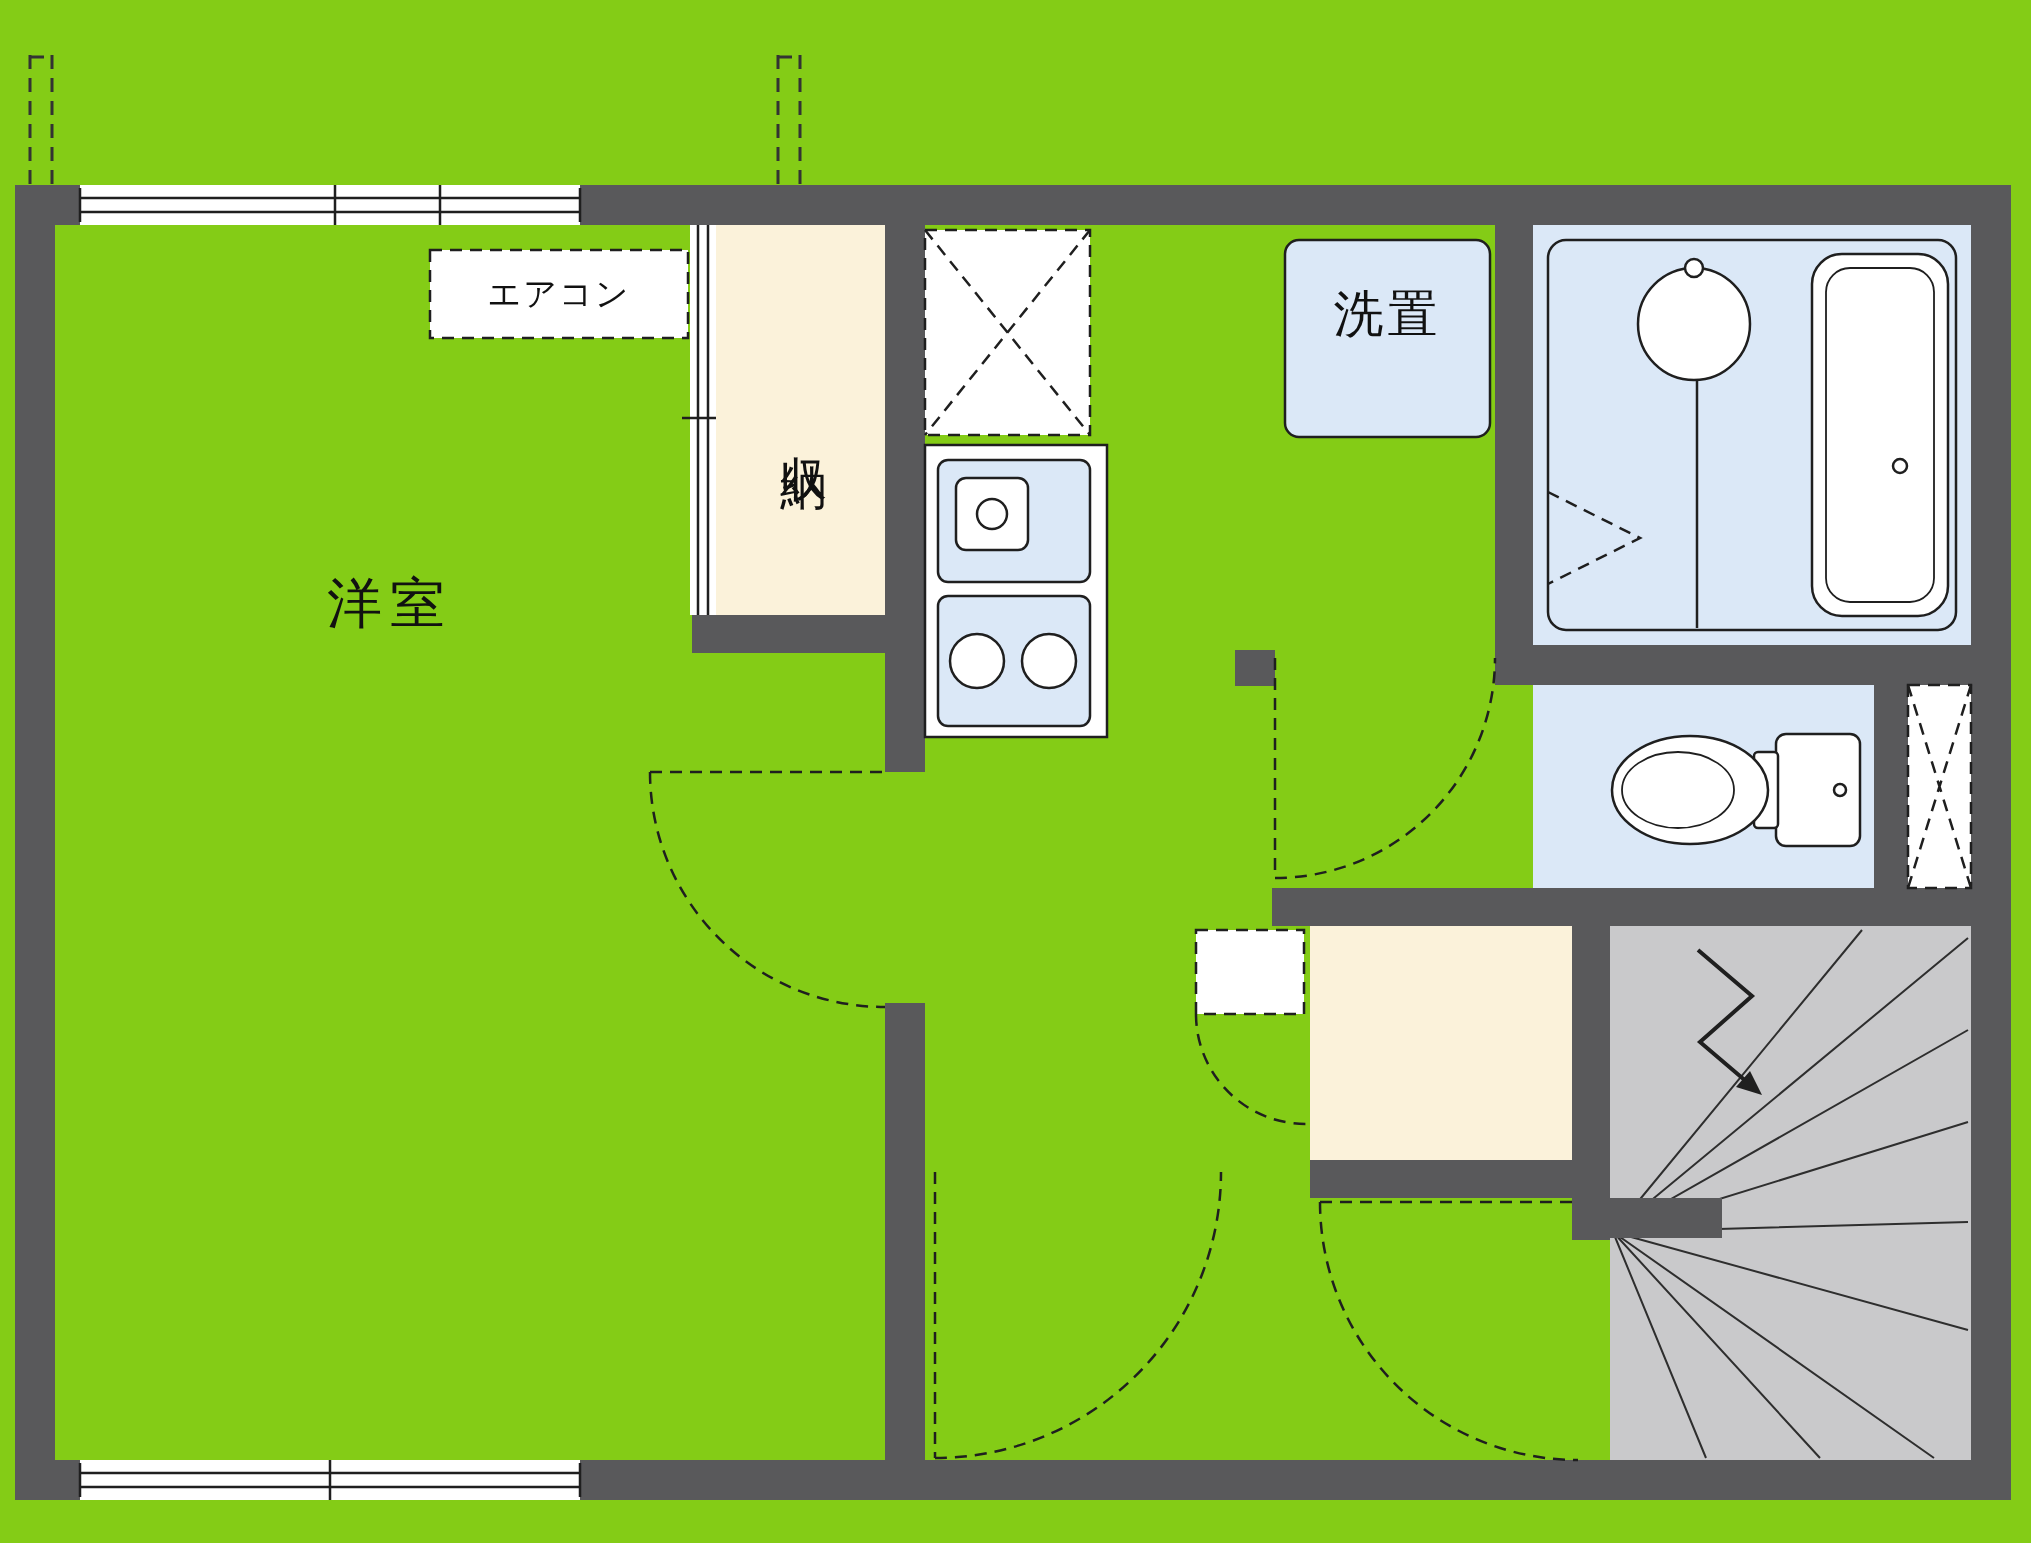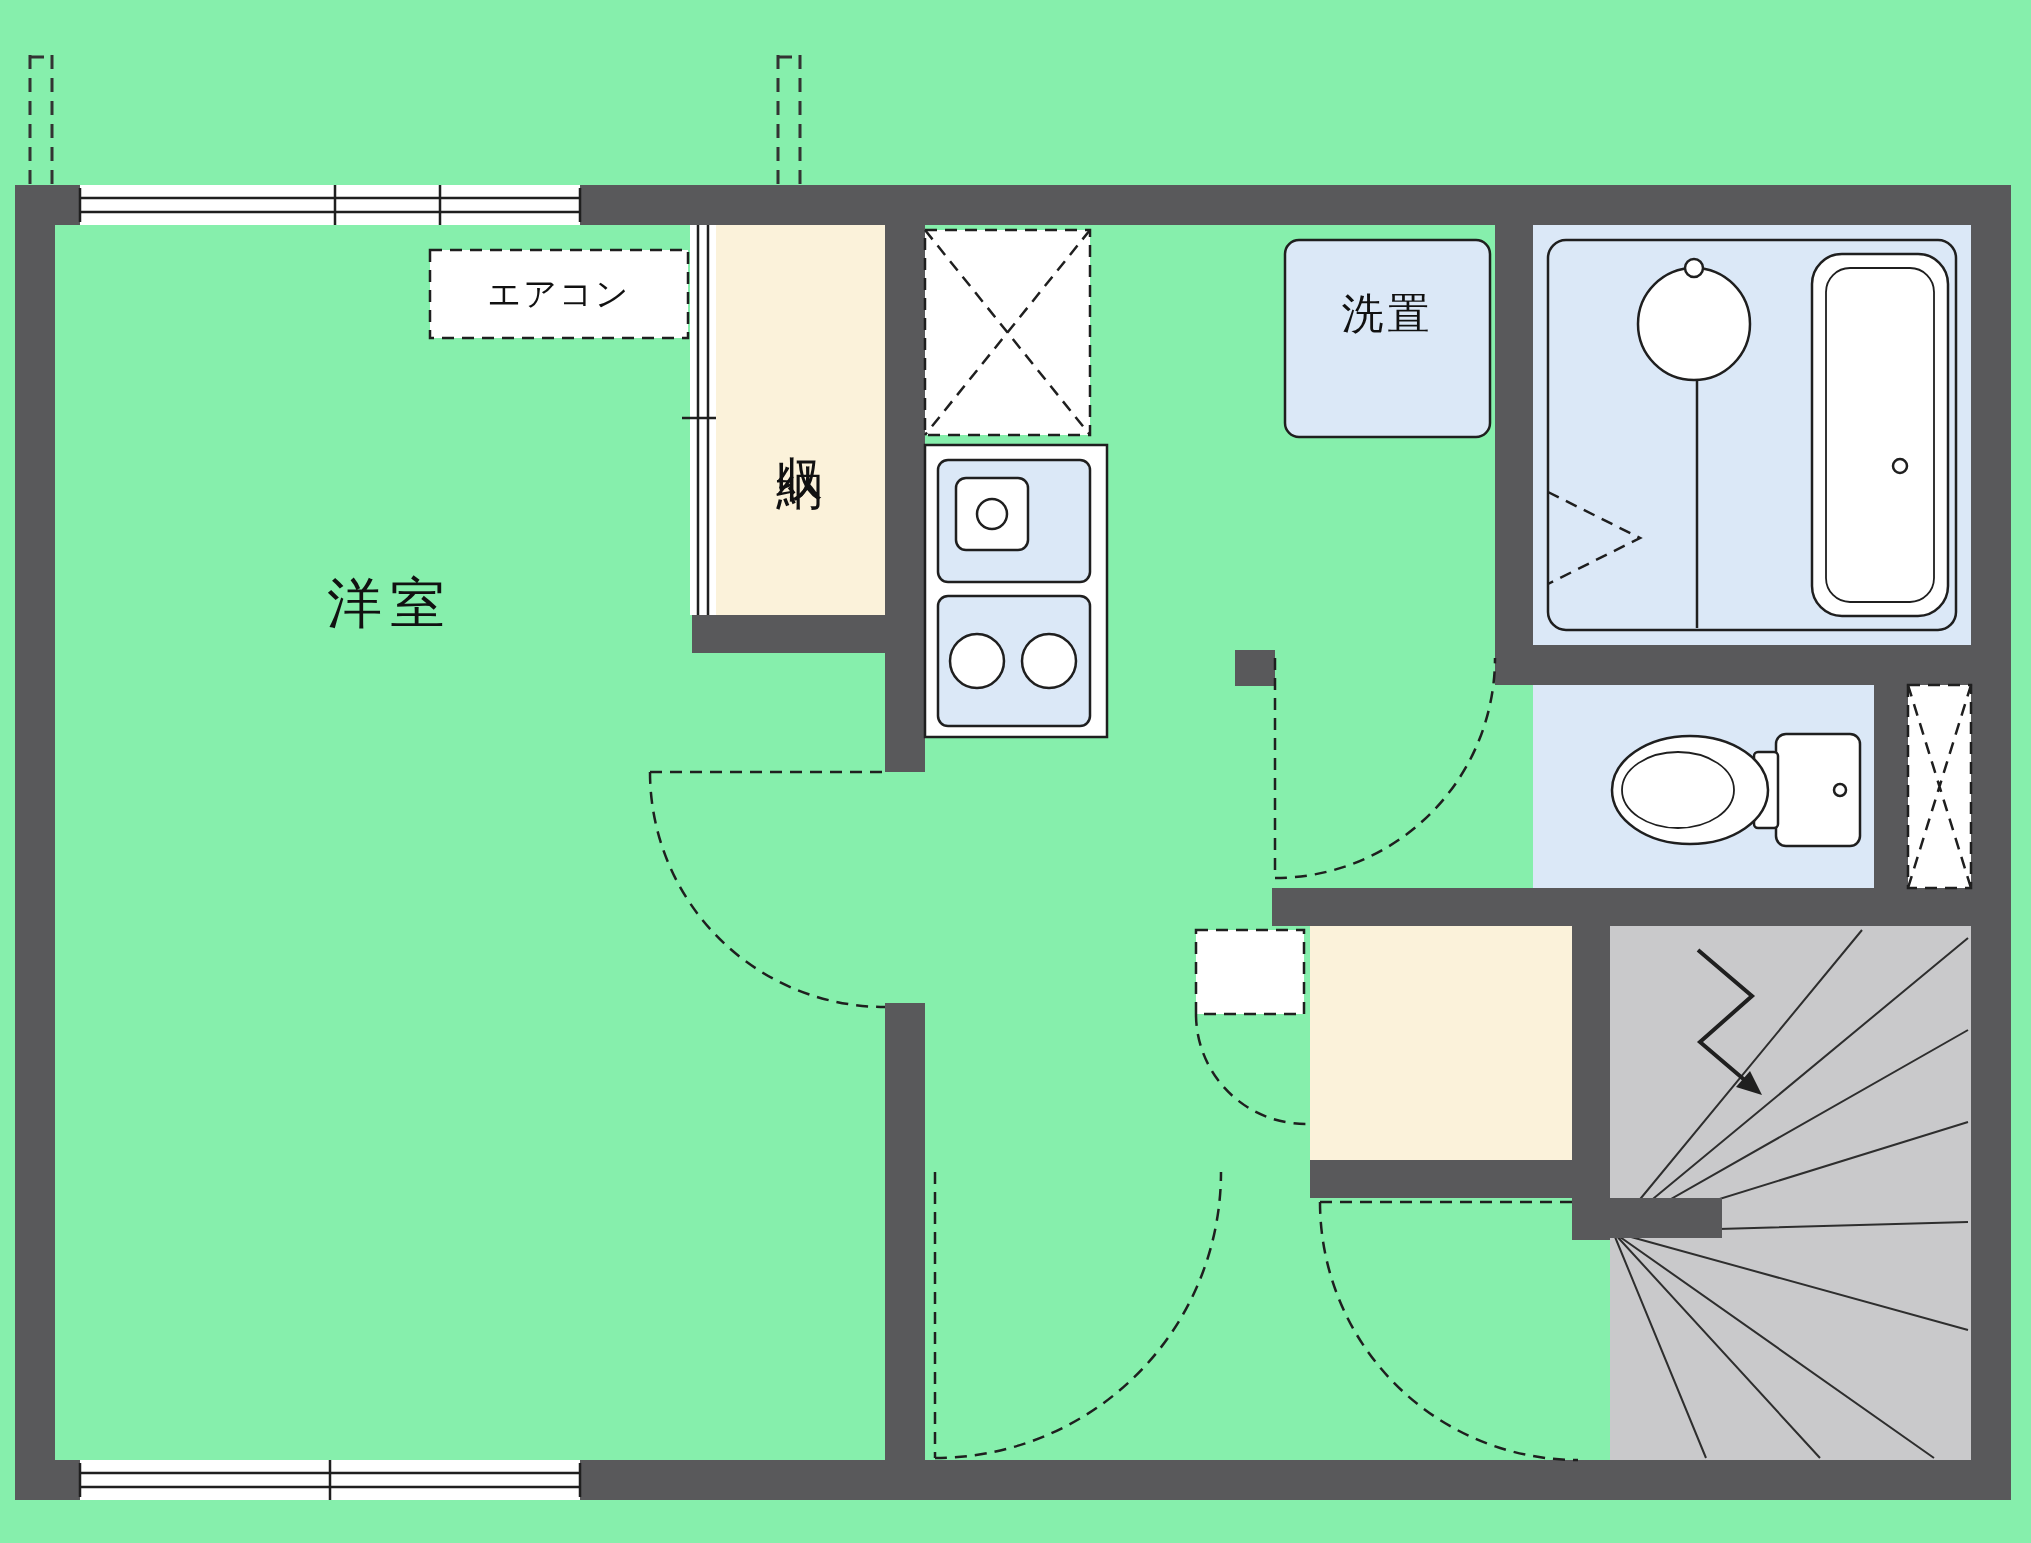--- a/index.html
+++ b/index.html
@@ -1,38 +1,38 @@
 <!DOCTYPE html>
 <html lang="ja"><head>
 <meta charset="utf-8">
 <style>
   html,body{margin:0;padding:0;background:#ffffff;}
-  .canvas{position:relative;width:2031px;height:1543px;background:#86efac;overflow:hidden;
-          font-family:Liberation Sans, sans-serif;color:#111;}
+  .canvas{position:relative;width:2031px;height:1543px;background:#84cc16;overflow:hidden;
+          font-family:Liberation Mono, monospace;color:#111;}
   .plan-svg{position:absolute;left:0;top:0;width:2031px;height:1543px;}
   
   .wall{fill:#59595b;}
   .wet{fill:#dbe8f7;}
   .cream{fill:#fbf2da;}
   .stair{fill:#c9c9cb;}
   .s{stroke:#1f1f1f;stroke-width:2.5;fill:none;stroke-linecap:butt;}
   .sf{stroke:#1f1f1f;stroke-width:2.5;fill:#ffffff;}
   .sb{stroke:#1f1f1f;stroke-width:2.5;fill:#dbe8f7;}
   .thin{stroke-width:1.8;}
   .dash{stroke-dasharray:12 8;}
   .dashB{stroke:#333;stroke-width:3;fill:none;stroke-dasharray:14 9;}
   .st{stroke:#2e2e2e;stroke-width:2;fill:none;}
   .arrow{stroke:#1f1f1f;stroke-width:4;fill:none;}
   
   .lbl{position:absolute;display:flex;align-items:center;justify-content:center;
        color:#111;white-space:nowrap;}
   .lbl-aircon{left:430px;top:250px;width:258px;height:88px;font-size:33px;letter-spacing:2px;}
   .lbl-storage{left:716px;top:235px;width:169px;height:385px;font-size:47px;letter-spacing:10px;
                writing-mode:vertical-rl;text-orientation:upright;}
-  .lbl-laundry{left:1285px;top:240px;width:205px;height:148px;font-size:42px;letter-spacing:4px;}
+  .lbl-laundry{left:1285px;top:240px;width:205px;height:148px;font-size:50px;letter-spacing:4px;}
   .lbl-room{left:130px;top:556px;width:520px;height:95px;font-size:55px;letter-spacing:8px;font-weight:500;}
   .lbl-size{left:130px;top:662px;width:520px;height:60px;font-size:46px;}
 </style>
 </head>
 <body>
 
 <div class="canvas">
 
   <svg class="plan-svg" viewBox="0 0 2031 1543" xmlns="http://www.w3.org/2000/svg">
 

